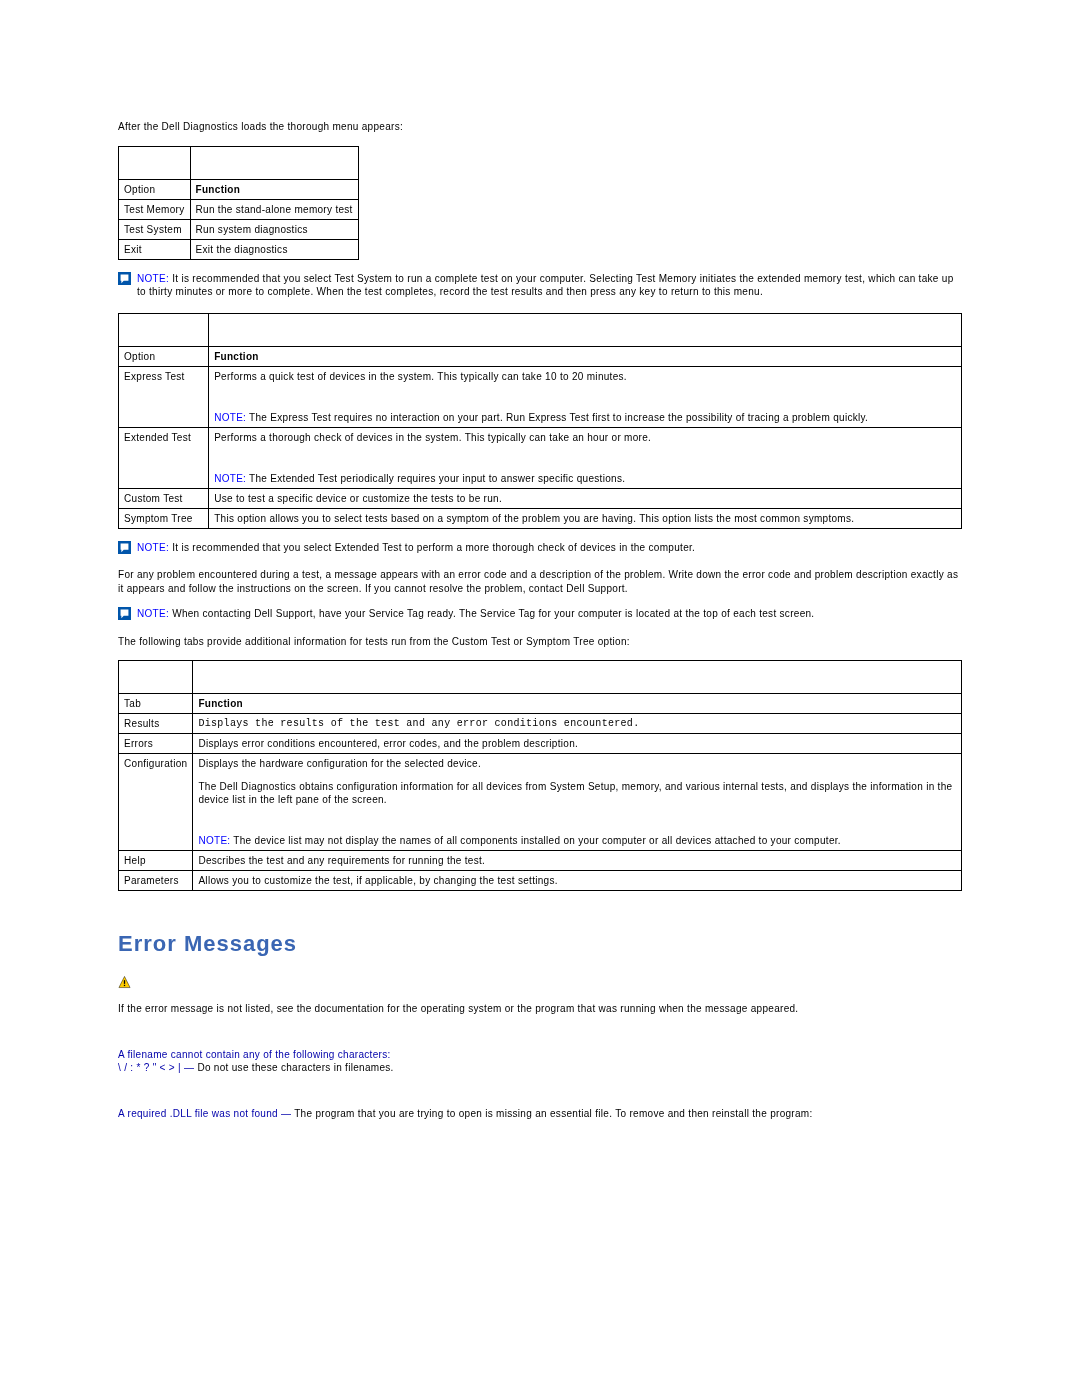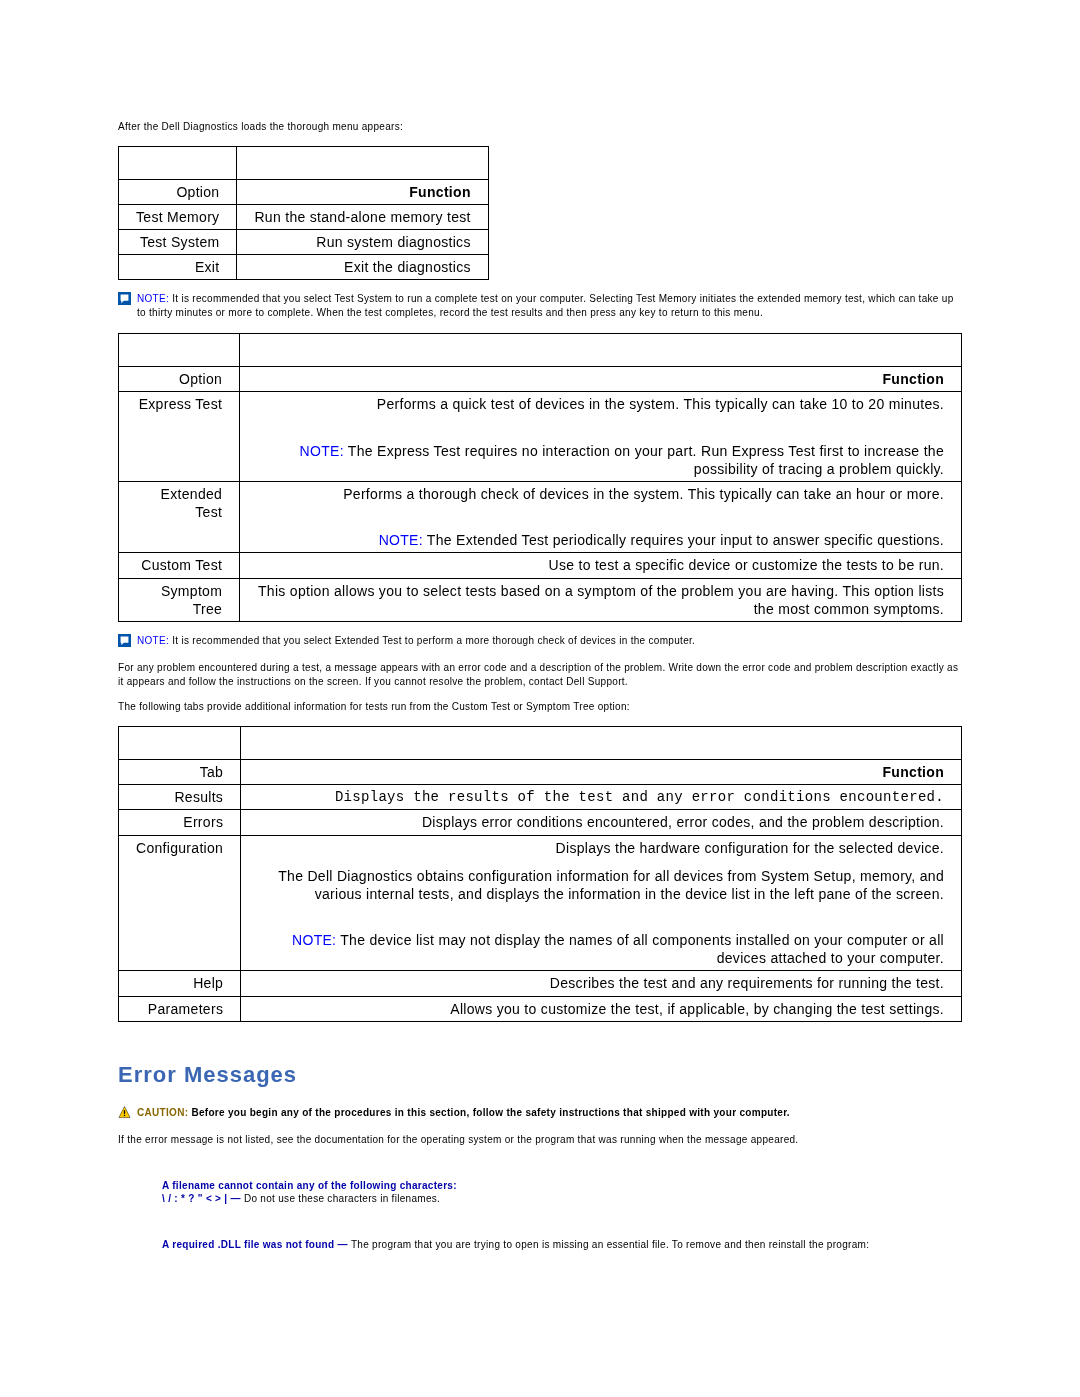--- a/index.html
+++ b/index.html
@@ -12,24 +12,24 @@
   width: 1080px;
   letter-spacing: 0.3px;
 }
 .page {
   padding: 120px 118px 60px 118px;
 }
 p { margin: 0 0 12px 0; line-height: 1.35; }
 table { border-collapse: collapse; margin-bottom: 12px; }
 th, td {
   border: 1px solid #000;
-  padding: 3px 17px;
-  text-align: right;
+  padding: 3px 5px;
+  text-align: left;
   vertical-align: top;
-  font-size: 14px;
+  font-size: 10px;
   line-height: 1.3;
 }
 .t1 { }
 .t2, .t3 { width: 100%; }
 .thspacer td { height: 26px; }
 .bold { font-weight: bold; }
 .note-row { display: flex; align-items: flex-start; margin: 8px 0 14px 0; }
 .note-icon {
   width: 13px; height: 13px; margin-right: 6px;
   display: inline-flex; align-items: center; justify-content: center;
@@ -42,21 +42,21 @@
 .caution-label { color: #886600; }
 .note-text { line-height: 1.35; }
 h2.section {
   font-family: Verdana, Arial, sans-serif;
   font-size: 22px;
   font-weight: bold;
   color: #3a66b3;
   letter-spacing: 1px;
   margin: 40px 0 18px 0;
 }
-.errline { color: #00a; font-weight: bold; margin-left: 44px; }
+.errline { color: #00a; font-weight: normal; }
 .mono { font-family: "Courier New", monospace; }
 </style>
 </head>
 <body>
 
 <div class="page">
 
 <p>After the Dell Diagnostics loads the thorough menu appears:</p>
 
 <table class="t1">
@@ -140,20 +140,30 @@
           <path d="M2 2 L12 2 L12 10 L6 10 L3 13 L3 10 L2 10 Z" fill="#fff"></path>
         </svg>
   </span>
   <span class="note-text">
     <span class="note-label">NOTE:</span><span> It is recommended that you select Extended Test to perform a more thorough check of devices in the computer.</span>
   </span>
 </div>
 
 <p>For any problem encountered during a test, a message appears with an error code and a description of the problem. Write down the error code and problem description exactly as it appears and follow the instructions on the screen. If you cannot resolve the problem, contact Dell Support.</p>
 
+<div class="note-row">
+  <span class="note-icon blue">
+    <svg viewBox="0 0 14 14">
+          <path d="M2 2 L12 2 L12 10 L6 10 L3 13 L3 10 L2 10 Z" fill="#fff"></path>
+        </svg>
+  </span>
+  <span class="note-text">
+    <span class="note-label">NOTE:</span><span> When contacting Dell Support, have your Service Tag ready. The Service Tag for your computer is located at the top of each test screen.</span>
+  </span>
+</div>
 
 <p>The following tabs provide additional information for tests run from the Custom Test or Symptom Tree option:</p>
 
 <table class="t3">
   <tbody>
         <tr class="thspacer">
           <td></td>
           <td></td>
         </tr>
   <tr>
@@ -192,23 +202,20 @@
 <h2 class="section">Error Messages</h2>
 
 <div class="note-row">
   <span class="note-icon yellow">
     <svg viewBox="0 0 14 14">
           <path d="M7 1 L13 13 L1 13 Z" fill="#ffcc00" stroke="#000" stroke-width="0.5"></path>
           <rect x="6.3" y="5" width="1.4" height="4" fill="#000"></rect>
           <rect x="6.3" y="10" width="1.4" height="1.4" fill="#000"></rect>
         </svg>
   </span>
-  <span class="note-text">
-    <span class="caution-label bold">CAUTION:</span><span class="bold"> Before you begin any of the procedures in this section, follow the safety instructions that shipped with your computer.</span>
-  </span>
 </div>
 
 <p>If the error message is not listed, see the documentation for the operating system or the program that was running when the message appeared.</p>
 
 <div style="height:20px"></div>
 
 <p>
   <span class="errline">A filename cannot contain any of the following characters:</span><br>
   <span class="errline">\ / : * ? " &lt; &gt; | — </span><span>Do not use these characters in filenames.</span>
 </p>

